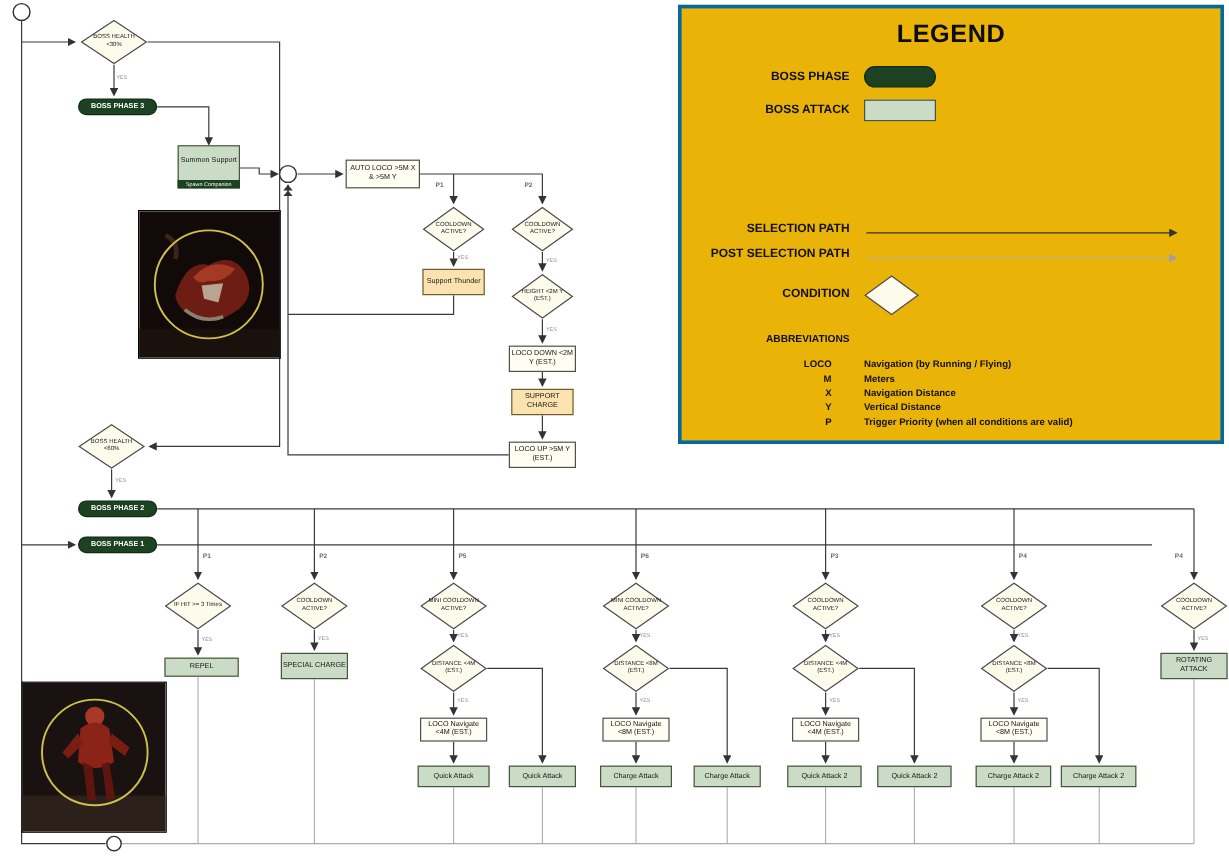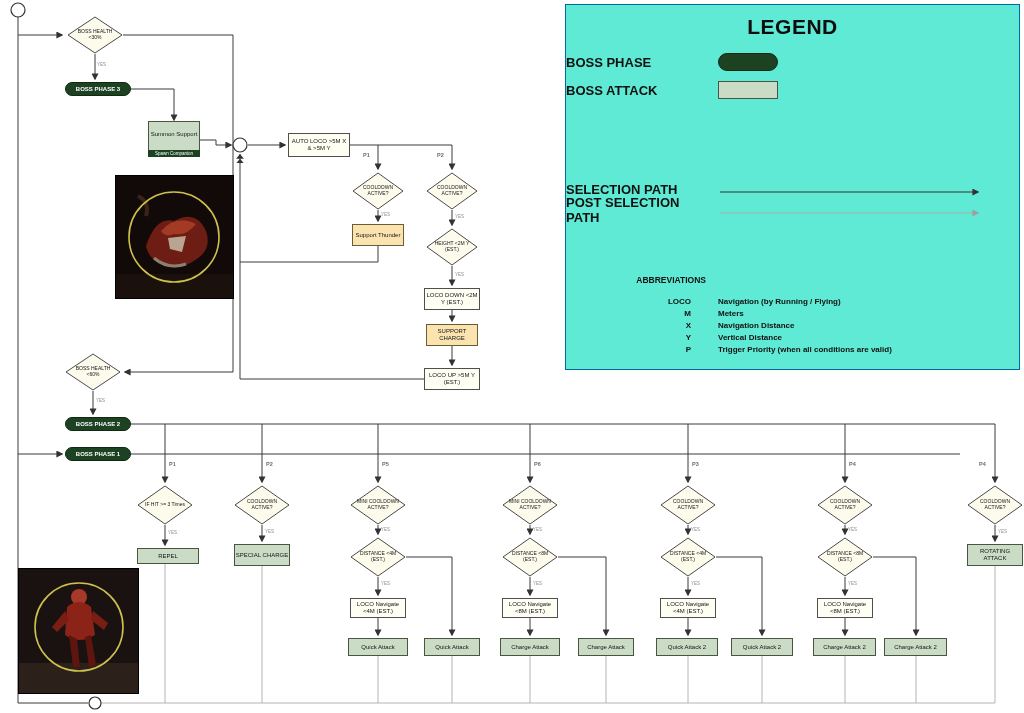--- a/index.html
+++ b/index.html
@@ -22,26 +22,26 @@
   .diamond svg{position:absolute;inset:0;width:100%;height:100%;}
   .diamond polygon{fill:var(--condition,#fdfcec);stroke:#4a4a4a;stroke-width:1;}
   .diamond span{position:relative;padding:0 7px;z-index:1;}
 
   .plabel{position:absolute;font-size:5.5px;color:#6d6d6d;font-weight:700;z-index:2;}
   .yes{position:absolute;font-size:4.5px;color:#8e8e8e;z-index:2;}
 
   .shot{position:absolute;z-index:3;border:1px solid #000;}
   .shot svg{display:block;}
 
-  .legend{position:absolute;left:565px;top:4px;width:455px;height:366px;background:#5eead4;
-          border:1px solid #0369a1;z-index:2;box-sizing:border-box;}
+  .legend{position:absolute;left:565px;top:4px;width:455px;height:366px;background:#eab308;
+          border:3px solid #0369a1;z-index:2;box-sizing:border-box;}
   .legend-title{position:absolute;top:10px;left:0;width:100%;text-align:center;font-size:21px;
           font-weight:700;color:#0d0d0d;letter-spacing:.5px;}
   .lrow{position:absolute;left:0;width:100%;height:18px;}
-  .llabel{position:absolute;left:0;width:140px;font-weight:700;font-size:13px;
+  .llabel{position:absolute;left:0;width:140px;text-align:right;font-weight:700;font-size:10px;
           color:#111;top:50%;transform:translateY(-50%);}
   .lswatch{position:absolute;left:152px;top:0;width:60px;height:18px;box-sizing:border-box;}
   .sw-phase{background:var(--boss-phase,#1c4222);border-radius:9px;border:1px solid #0e2a12;}
   .sw-green{background:var(--boss-attack,#cbdcc6);border:1px solid #49553f;}
   .sw-tan{background:var(--companion-attack,#fbe3b0);border:1px solid #6b5d33;}
   .sw-nav{background:var(--navigation,#fffef2);border:1px solid #4f4f4f;}
   .lline{position:absolute;left:152px;top:4px;}
   .abbr-title{position:absolute;left:0;width:140px;text-align:right;font-weight:700;font-size:8.5px;color:#111;}
   .arow{position:absolute;left:0;width:100%;height:11px;}
   .a-abbr{position:absolute;left:0;width:125px;text-align:right;font-weight:700;font-size:8px;color:#111;}
@@ -376,20 +376,26 @@
       <svg class="lline" width="272" height="10">
         <path d="M2,5 H260" stroke="#333" stroke-width="1" fill="none" marker-end="url(#mA)"></path>
       </svg>
     </div>
     <div class="lrow" style="top:199px;height:12px">
       <div class="llabel">POST SELECTION PATH</div>
       <svg class="lline" width="272" height="10">
         <path d="M2,5 H260" stroke="#ababab" stroke-width="1" fill="none" marker-end="url(#mG)"></path>
       </svg>
     </div>
+    <div class="lrow" style="top:222px;height:32px">
+      <div class="llabel" style="top:16px">CONDITION</div>
+      <svg class="lline" style="top:0" width="46" height="34">
+        <polygon points="23,1 45,17 23,33 1,17" fill="#fdfcec" stroke="#4a4a4a" stroke-width="1"></polygon>
+      </svg>
+    </div>
 
     <div class="abbr-title" style="top:270px">ABBREVIATIONS</div>
 
     <div class="arow" style="top:292px">
       <div class="a-abbr">LOCO</div>
       <div class="a-mean">Navigation (by Running / Flying)</div>
     </div>
     <div class="arow" style="top:304px">
       <div class="a-abbr">M</div>
       <div class="a-mean">Meters</div>

